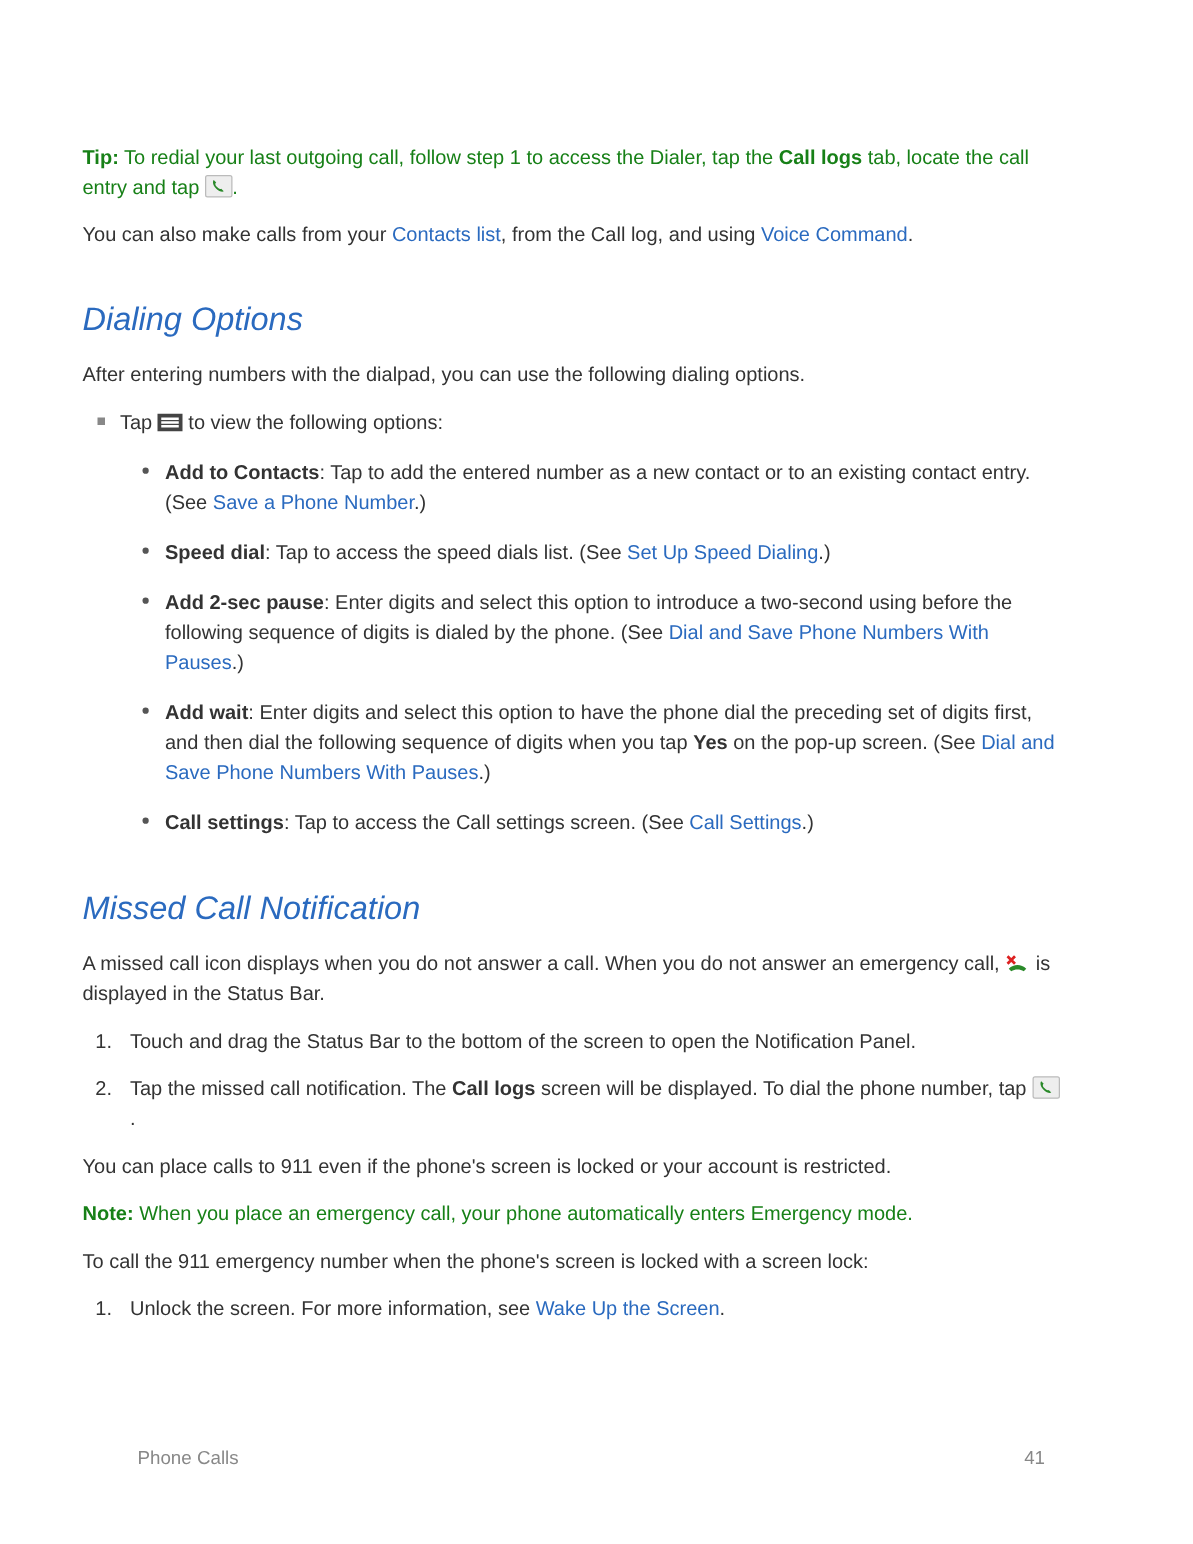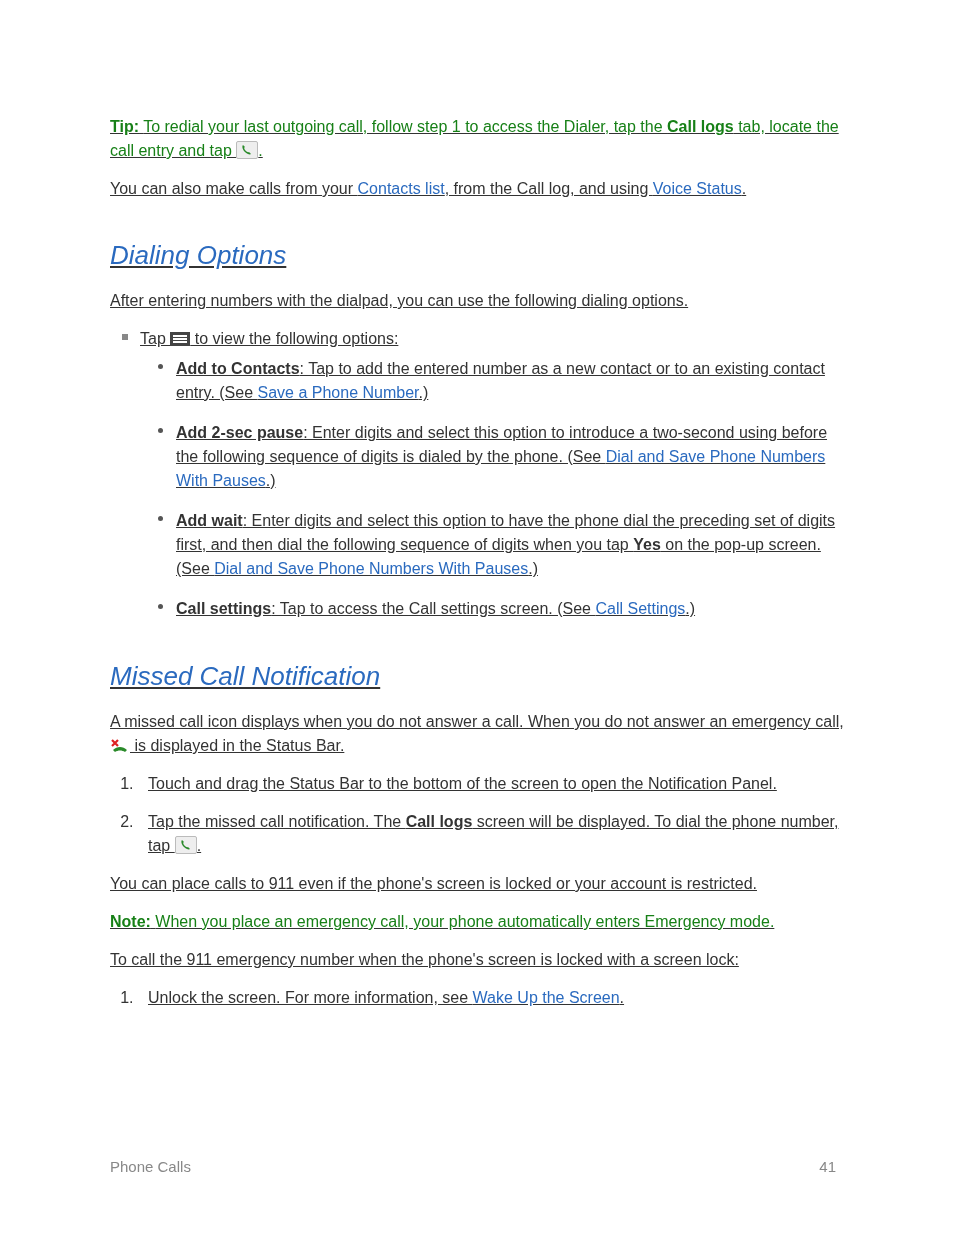--- a/index.html
+++ b/index.html
@@ -7,23 +7,22 @@
     padding: 0;
     font-family: Arial, Helvetica, sans-serif;
     font-size: 16px;
     color: #333;
     background: #fff;
   }
   .page {
     width: 954px;
     min-height: 1235px;
     box-sizing: border-box;
-    padding: 115px 105px 50px 110px;
+    padding: 115px 105px 50px 66px;
     position: relative;
-    text-decoration: underline;
   }
   p { margin: 0 0 14px 0; line-height: 1.5; }
   .tip { color: #178017; }
   .tip-label { font-weight: bold; color: #178017; }
   .note { color: #178017; }
   .note-label { font-weight: bold; color: #178017; }
   a.link { color: #2a6abf; text-decoration: none; }
   .h2-blue {
     color: #2a6abf;
     font-size: 26px;
@@ -65,21 +64,21 @@
     vertical-align:-3px; position:relative;
   }
 
   ul.square { list-style: none; padding-left: 30px; margin: 0 0 10px 0; }
   ul.square > li { position: relative; margin-bottom: 14px; line-height:1.5; }
   ul.square > li::before {
     content:"";
     position:absolute; left:-18px; top:7px;
     width:6px; height:6px; background:#888;
   }
-  ul.disc { list-style: none; padding-left: 36px; margin: 6px 0 0 0; }
+  ul.disc { list-style: none; padding-left: 36px; margin: 16px 0 0 0; }
   ul.disc > li { position: relative; margin-bottom: 16px; line-height:1.5; }
   ul.disc > li::before {
     content:"";
     position:absolute; left:-18px; top:7px;
     width:5px; height:5px; border-radius:50%; background:#555;
   }
 
   ol.num { padding-left: 28px; margin: 0 0 10px 0; }
   ol.num > li { margin-bottom: 14px; padding-left: 10px; line-height:1.5; }
 
@@ -99,32 +98,35 @@
 <div class="page">
 
   <p>
     <span class="tip-label">Tip:</span>
     <span class="tip">To redial your last outgoing call, follow step 1 to access the Dialer, tap the </span><span class="tip bold">Call logs</span><span class="tip"> tab, locate the call entry and tap </span><span class="icon-box"><svg width="20" height="16" viewBox="0 0 20 16">
           <path d="M6 3 C5 4 5 7 8 10 C10 12 13 13 14 12 L12 10 C11 11 9 9 8 8 C7 7 7 5 8 5 Z" fill="#2a8a2a"></path>
         </svg></span><span class="tip">.</span>
   </p>
 
   <p>
-    <span>You can also make calls from your </span><a class="link">Contacts list</a><span>, from the Call log, and using </span><a class="link">Voice Status</a><span>.</span>
+    <span>You can also make calls from your </span><a class="link">Contacts list</a><span>, from the Call log, and using </span><a class="link">Voice Command</a><span>.</span>
   </p>
 
   <h2 class="h2-blue first">Dialing Options</h2>
   <p>After entering numbers with the dialpad, you can use the following dialing options.</p>
 
   <ul class="square">
     <li>
       <span>Tap </span><span class="menu-icon"></span><span> to view the following options:</span>
       <ul class="disc">
         <li>
           <span class="bold">Add to Contacts</span><span>: Tap to add the entered number as a new contact or to an existing contact entry. (See </span><a class="link">Save a Phone Number</a><span>.)</span>
+        </li>
+        <li>
+          <span class="bold">Speed dial</span><span>: Tap to access the speed dials list. (See </span><a class="link">Set Up Speed Dialing</a><span>.)</span>
         </li>
         <li>
           <span class="bold">Add 2-sec pause</span><span>: Enter digits and select this option to introduce a two-second using before the following sequence of digits is dialed by the phone. (See </span><a class="link">Dial and Save Phone Numbers With Pauses</a><span>.)</span>
         </li>
         <li>
           <span class="bold">Add wait</span><span>: Enter digits and select this option to have the phone dial the preceding set of digits first, and then dial the following sequence of digits when you tap </span><span class="bold">Yes</span><span> on the pop-up screen. (See </span><a class="link">Dial and Save Phone Numbers With Pauses</a><span>.)</span>
         </li>
         <li>
           <span class="bold">Call settings</span><span>: Tap to access the Call settings screen. (See </span><a class="link">Call Settings</a><span>.)</span>
         </li>

